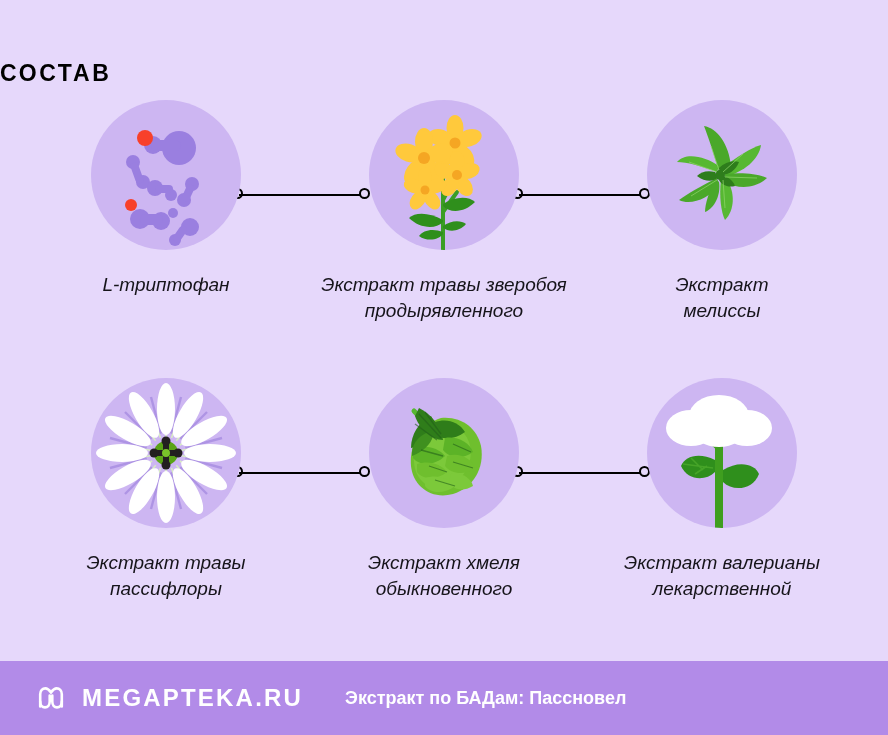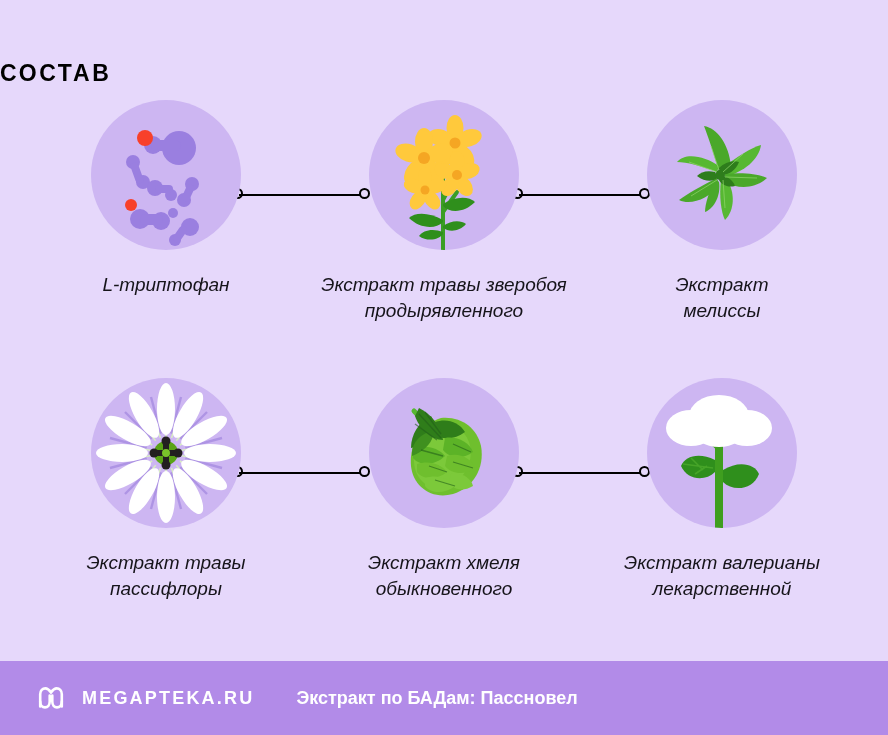--- a/index.html
+++ b/index.html
@@ -113,21 +113,21 @@
   .footer-logo {
     margin-left: 36px;
     width: 30px;
     height: 30px;
     display: flex;
     align-items: center;
     justify-content: center;
   }
   .brand {
     margin-left: 16px;
-    font-size: 18px;
+    font-size: 24px;
     font-weight: bold;
     letter-spacing: 2.2px;
     color: #fff;
   }
   .tagline {
     margin-left: 42px;
     font-size: 18px;
     font-weight: bold;
     color: #fff;
   }

